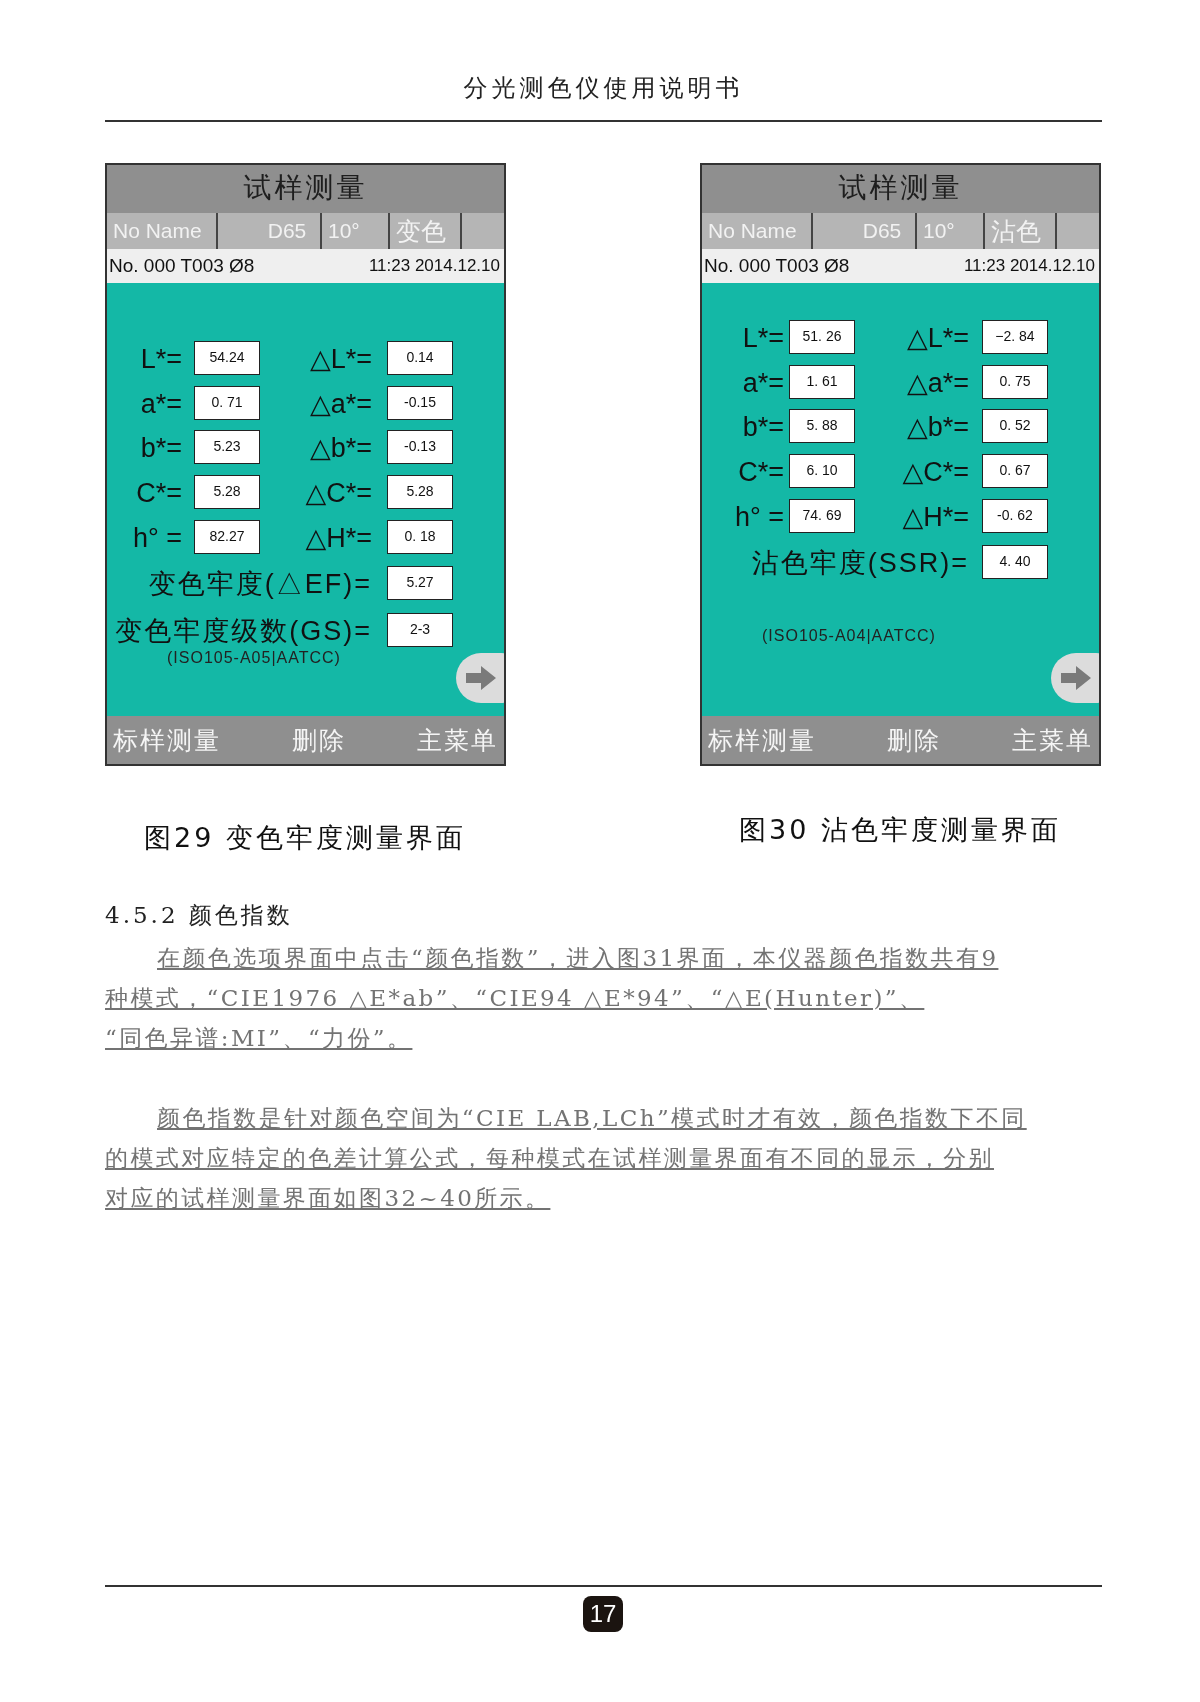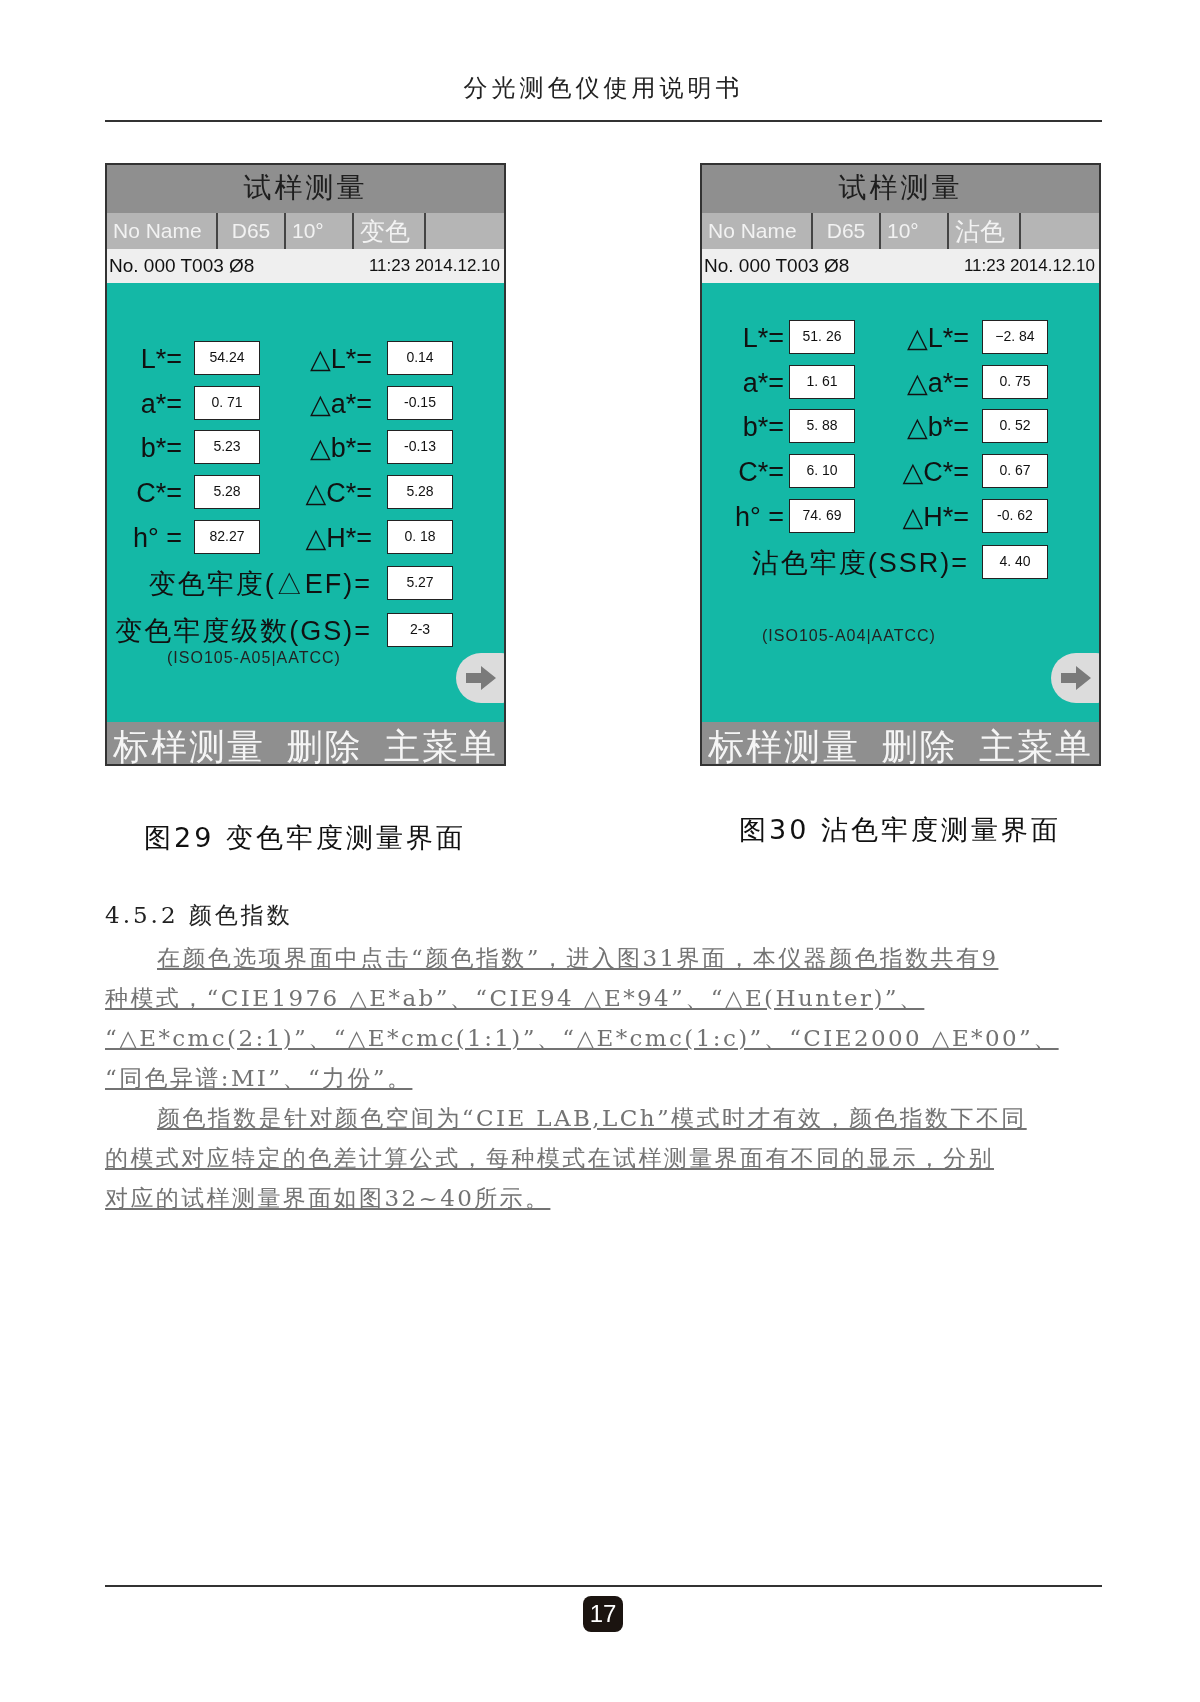--- a/index.html
+++ b/index.html
@@ -19,21 +19,21 @@
   }
   .screen.left { left: 105px; }
   .screen.right { left: 700px; }
   .scr-title {
     height: 48px; background: #8f8f8f; color: #1e1e1e;
     font-size: 28px; text-align: center; line-height: 46px; letter-spacing: 3px;
   }
   .scr-tabs { height: 36px; background: #b5b5b5; display: flex; color: #f2f2f2; font-family: "Liberation Sans", sans-serif; }
   .scr-tab { font-size: 21px; line-height: 36px; padding: 0 6px; border-right: 2px solid #444; }
   .scr-tab.name { width: 111px; }
-  .scr-tab.ill { width: 68px; text-align: center; }
+  .scr-tab.ill { width: 68px; text-align: center; margin-left: 36px; }
   .scr-tab.obs { width: 68px; }
   .scr-tab.mode { width: 72px; font-size: 25px; }
   .scr-info {
     height: 34px; background: #efefef; display: flex; justify-content: space-between;
     font-family: "Liberation Sans", sans-serif; font-size: 19px; line-height: 34px; padding: 0 4px 0 2px; color: #111;
   }
   .scr-info .time { font-size: 17px; }
   .scr-body { position: relative; height: 432px; }
   .row { position: absolute; left: 0; width: 100%; height: 36px; font-family: "Liberation Sans", sans-serif; }
   .lbl { position: absolute; font-size: 27px; line-height: 36px; text-align: right; color: #111; }
@@ -42,22 +42,22 @@
     font-size: 14px; line-height: 31px; text-align: center; color: #111; background: #fff;
   }
   .wide-lbl { position: absolute; font-size: 27px; line-height: 36px; text-align: right; color: #111; letter-spacing: 2px; }
   .std-note { position: absolute; font-size: 16px; color: #222; font-family: "Liberation Sans", sans-serif; letter-spacing: 1px; }
   .next-btn {
     position: absolute; right: -22px; width: 70px; height: 50px; border-radius: 25px;
     background: #dcdcdc;
   }
   .next-btn svg { position: absolute; left: 10px; top: 13px; }
   .scr-foot {
-    position: absolute; left: 0; bottom: 0; width: 100%; height: 42px; background: #8f8f8f;
-    color: #f5f5f5; font-size: 36px; line-height: 50px; display: flex; justify-content: space-between; padding: 0 6px;
+    position: absolute; left: 0; bottom: 0; width: 100%; height: 48px; background: #8f8f8f;
+    color: #f5f5f5; font-size: 25px; line-height: 50px; display: flex; justify-content: space-between; padding: 0 6px;
     letter-spacing: 2px;
   }
 
   .caption { position: absolute; top: 812px; font-size: 27px; letter-spacing: 3px; color: #111; }
   .caption.left { left: 144px; margin-top: 8px; }
   .caption.right { left: 739px; }
 
   .section-heading {
     position: absolute; left: 105px; top: 900px; font-size: 23px; letter-spacing: 3px;
     font-family: "DejaVu Serif", "Liberation Serif", serif; color: #222;
@@ -212,21 +212,20 @@
 </div>
 
 <div class="caption left">图29 变色牢度测量界面</div>
 <div class="caption right">图30 沾色牢度测量界面</div>
 
 <div class="section-heading">4.5.2 颜色指数</div>
 
 <div class="para" style="top:938px">
   <span class="line indent">在颜色选项界面中点击“颜色指数”，进入图31界面，本仪器颜色指数共有9</span>
   <span class="line">种模式，“CIE1976 △E*ab”、“CIE94 △E*94”、“△E(Hunter)”、</span>
-  <span class="line">“△E*cmc(2:1)”、“△E*cmc(1:1)”、“△E*cmc(1:c)”、“CIE2000 △E*00”、</span>
   <span class="line">“同色异谱:MI”、“力份”。</span>
 </div>
 
 <div class="para" style="top:1098px">
   <span class="line indent">颜色指数是针对颜色空间为“CIE LAB,LCh”模式时才有效，颜色指数下不同</span>
   <span class="line">的模式对应特定的色差计算公式，每种模式在试样测量界面有不同的显示，分别</span>
   <span class="line">对应的试样测量界面如图32~40所示。</span>
 </div>
 
 <div class="footer-rule"></div>

